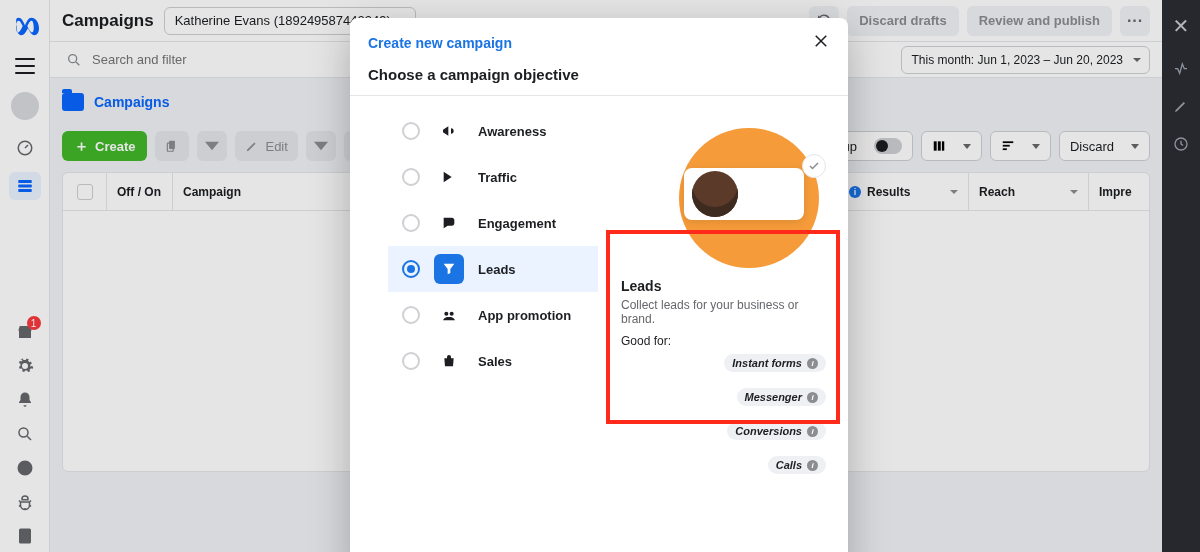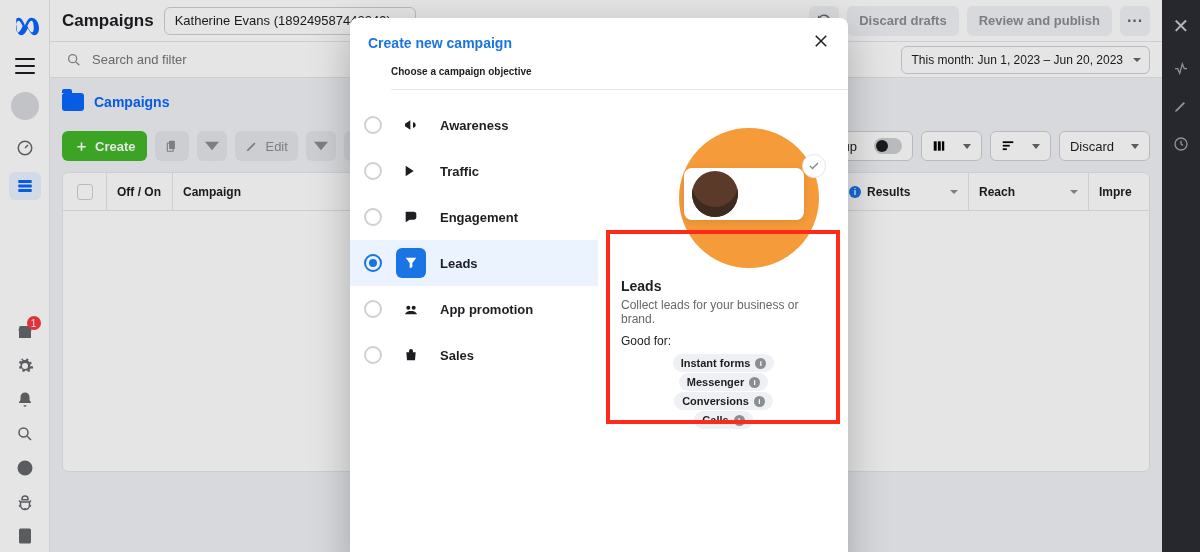--- a/index.html
+++ b/index.html
@@ -50,21 +50,21 @@
   .th { padding:0 10px; border-right:1px solid #e4e6ea; height:100%; display:flex; align-items:center; gap:6px;}
   .th .info { width:12px;height:12px; border-radius:50%; background:#1877f2; color:#fff; display:inline-flex; align-items:center; justify-content:center; font-size:9px;}
   .th .sort { margin-left:auto; border:4px solid transparent; border-top-color:#8a8d91; transform:translateY(2px);}
   .cb { width:16px;height:16px;border:1px solid #ced0d4;border-radius:3px;}
   
   .backdrop { position:absolute; inset:0; background:rgba(0,0,0,.10); }
   .modal { position:absolute; left:350px; top:18px; width:498px; background:#fff; border-radius:8px; box-shadow:0 12px 40px rgba(0,0,0,.25); overflow:hidden; }
   .modal-head { display:flex; align-items:center; padding:14px 18px 6px 18px; }
   .modal-head .link { color:#1b74e4; font-weight:700; font-size:14px; cursor:pointer;}
   .modal-head .close { margin-left:auto; cursor:pointer;}
-  .modal-title { padding:6px 0; font-weight:800; font-size:10px; color:#1c1e21; border-bottom:1px solid #e4e6ea; padding-bottom:12px;margin-left:41px;}
+  .modal-title { padding:6px 18px; font-weight:800; font-size:15px; color:#1c1e21; border-bottom:1px solid #e4e6ea; padding-bottom:12px;}
   .options { padding:12px 0; }
   .opt { display:flex; align-items:center; height:46px; padding:0 14px; gap:14px; cursor:pointer;}
   .opt.selected { background:#eaf3ff; }
   .radio { width:18px;height:18px; border:2px solid #ced0d4; border-radius:50%; position:relative; flex:0 0 18px;}
   .opt.selected .radio{ border-color:#1b74e4;}
   .opt.selected .radio::after{ content:""; width:8px;height:8px;border-radius:50%; background:#1b74e4; position:absolute; left:3px; top:3px;}
   .opt-icon { width:30px;height:30px; border-radius:6px; display:flex; align-items:center; justify-content:center; background:transparent;}
   .opt.selected .opt-icon{ background:#1b74e4; }
   .opt-icon svg{ fill:#1c1e21; width:16px;height:16px;}
   .opt.selected .opt-icon svg{ fill:#fff;}
@@ -72,21 +72,21 @@
   .right-illus { position:absolute; right:24px; top:110px; width:150px; height:130px; }
   .right-illus .circ { width:140px;height:140px;border-radius:50%; background:#f59b3a; position:relative; margin:auto;}
   .right-illus .card { position:absolute; width:120px; height:52px; background:#fff; border-radius:8px; left:10px; top:40px; box-shadow:0 2px 8px rgba(0,0,0,.1);}
   .right-illus .head { width:46px;height:46px;border-radius:50%; background:#5b3a29; position:absolute; left:18px; top:43px; box-shadow:inset 0 -10px 0 #3e2b1f; }
   .right-illus .check { position:absolute; right:-2px; top:26px; width:24px;height:24px; border-radius:50%; background:#fff; border:1px solid #e4e6ea; display:flex; align-items:center; justify-content:center;}
   .right-illus .check svg{ width:12px;height:12px; fill:#8a8d91;}
   .detail { position:absolute; right:12px; top:250px; width:225px; padding:10px; }
   .detail .dtitle { font-weight:700; font-size:14px; color:#1c1e21;}
   .detail .dsub { font-size:12px; color:#65676b; margin:4px 0 8px 0; }
   .detail .gfor { font-weight:400; font-size:12px; color:#1c1e21; margin-bottom:6px;}
-  .chips { display:flex; flex-direction:column; gap:1px; align-items:center;}
+  .chips { display:flex; flex-direction:column; gap:16px; align-items:flex-end;font-style:italic;}
   .chip { background:#eef0f3; border-radius:10px; padding:3px 8px; font-size:11px; font-weight:600; color:#1c1e21; display:inline-flex; align-items:center; gap:5px;}
   .chip .i{ width:11px;height:11px;border-radius:50%; background:#8a8d91; color:#fff; font-size:8px; display:inline-flex; align-items:center; justify-content:center;}
   .annotation { position:absolute; border:4px solid #ff2a1a; pointer-events:none;}
 </style>
 </head>
 <body>
 
 <div class="sidebar-right">
   <div class="close-x">✕</div>
   <svg class="ric" viewBox="0 0 24 24">
@@ -292,21 +292,21 @@
 <div class="backdrop"></div>
 <div class="modal">
   <div class="modal-head">
     <span class="link">Create new campaign</span>
     <span class="close"><svg width="18" height="18" viewBox="0 0 24 24">
           <path d="M5 5l14 14M19 5L5 19" stroke="#1c1e21" stroke-width="2"></path>
         </svg></span>
   </div>
   <div class="modal-title">Choose a campaign objective</div>
 
-  <div class="options" id="objectives" style="width:248px;">
+  <div class="options" id="objectives" style="width:248px;padding-left:38px;">
 
   <div class="opt">
         <div class="radio"></div>
         <div class="opt-icon">
           <svg viewBox="0 0 24 24">
             <path d="M3 10v4l8 5V5l-8 5zM15 8a4 4 0 010 8z"></path>
           </svg>
         </div>
         <span class="opt-label">Awareness</span>
       </div>

